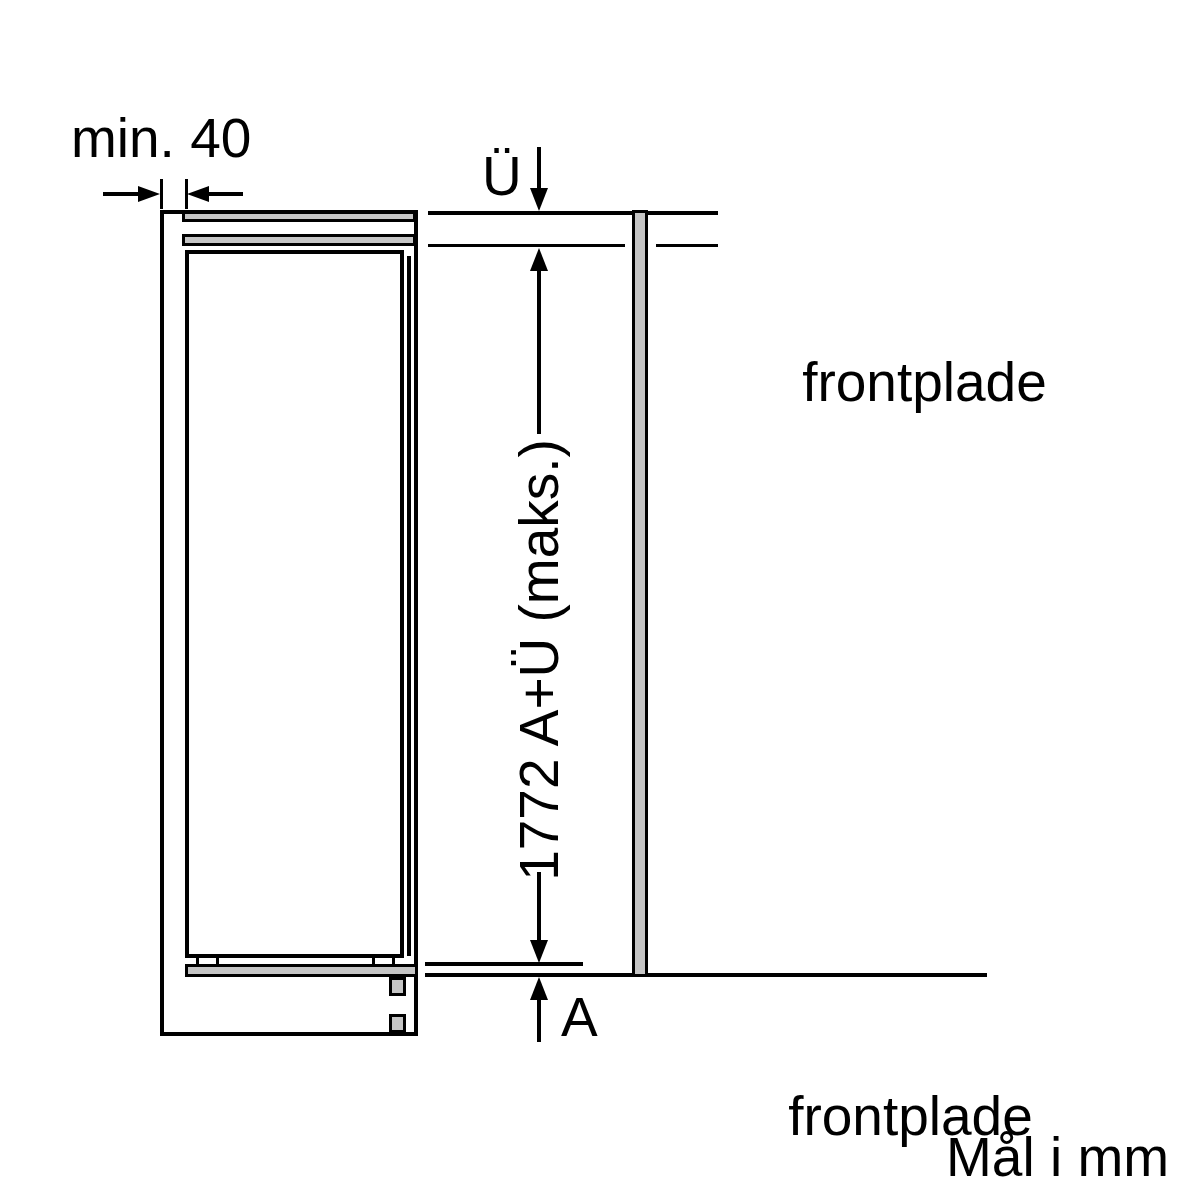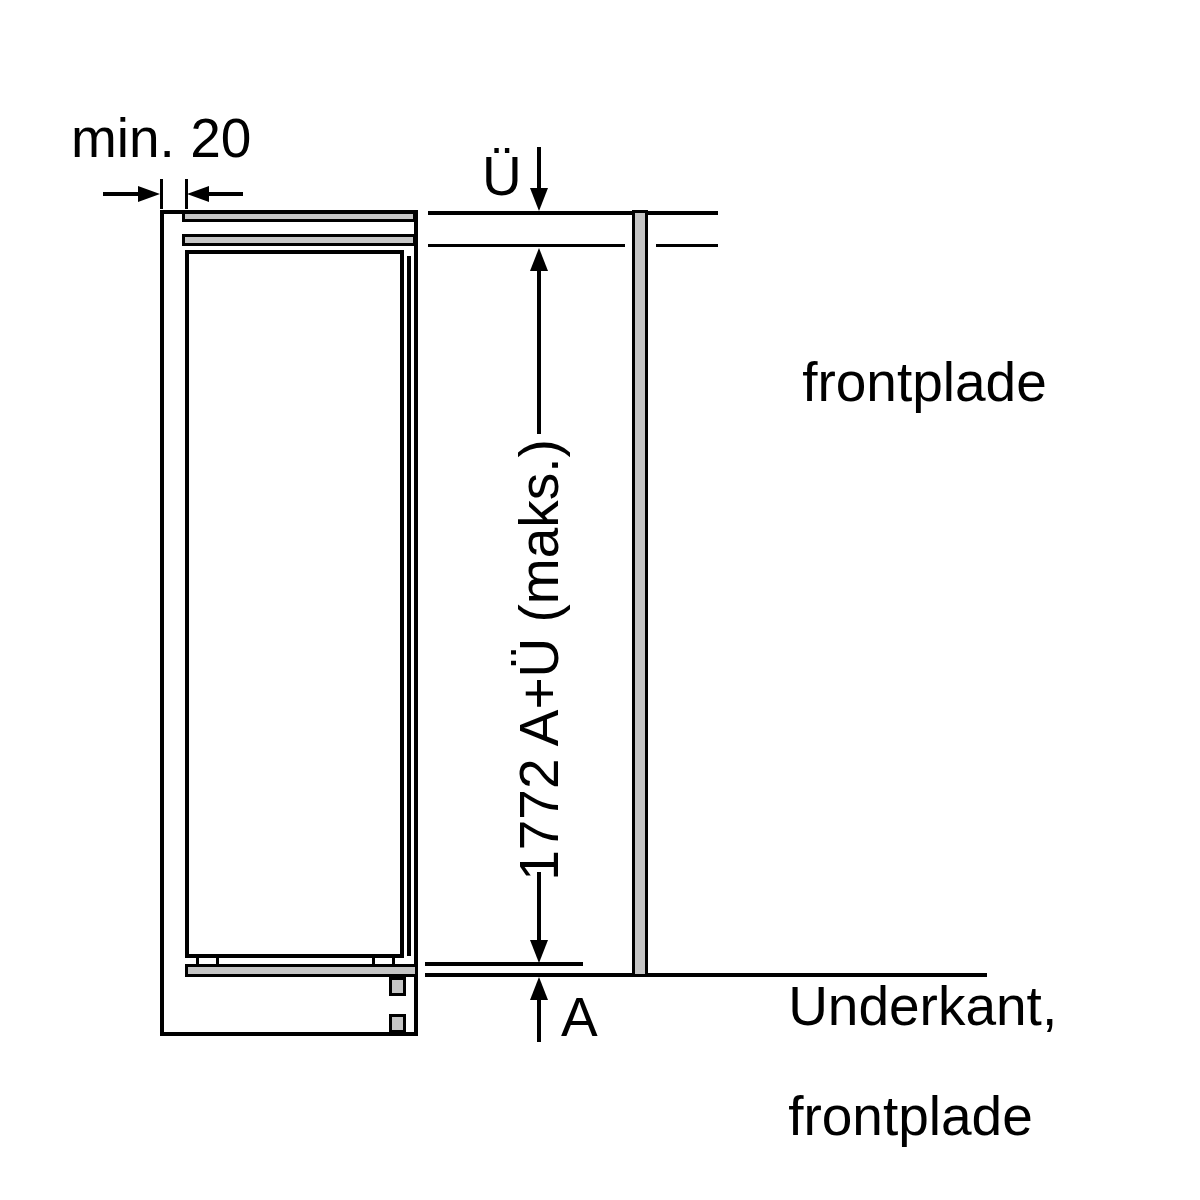--- a/index.html
+++ b/index.html
@@ -66,34 +66,35 @@
   <div class="ah ah-down" style="left:530px;top:188px;"></div>
 
   <div class="ah ah-up" style="left:530px;top:248px;"></div>
   <div class="ln" style="left:537px;top:268px;width:4px;height:166px;"></div>
   <div class="ln" style="left:537px;top:872px;width:4px;height:68px;"></div>
   <div class="ah ah-down" style="left:530px;top:940px;"></div>
 
   <div class="ah ah-up" style="left:530px;top:977px;"></div>
   <div class="ln" style="left:537px;top:998px;width:4px;height:44px;"></div>
 
-  <div class="txt" style="left:71px;top:110px;">min. 20</div>
+  <div class="txt" style="left:71px;top:110px;">min. 40</div>
 
   <div class="txt" style="left:482px;top:148px;">Ü</div>
 
   <div class="txt" style="left:741px;top:181px;">
     <br>
     <span>frontplade</span>
   </div>
 
   <div class="rot" style="left:539px;top:660px;">
     <div>1772 A+Ü (maks.)</div>
   </div>
 
   <div class="txt" style="left:727px;top:924px;line-height:1.0;">
-    <span>Underkant,</span><br>
+    <br>
     <span>frontplade</span>
   </div>
 
   <div class="txt" style="left:561px;top:989px;">A</div>
 
+  <div class="txt" style="left:946px;top:1129px;">Mål i mm</div>
 
 </div>
 
 </body></html>

